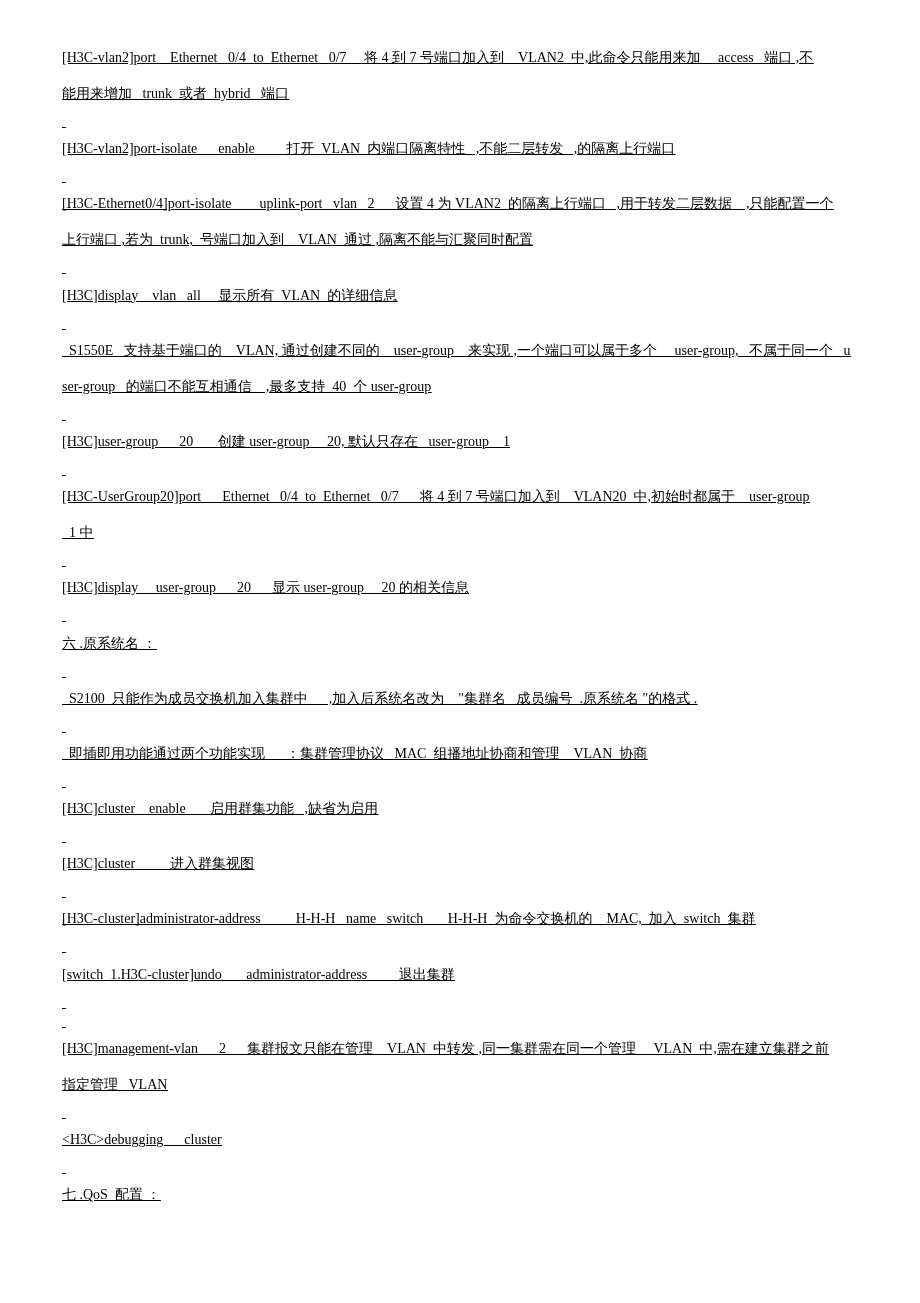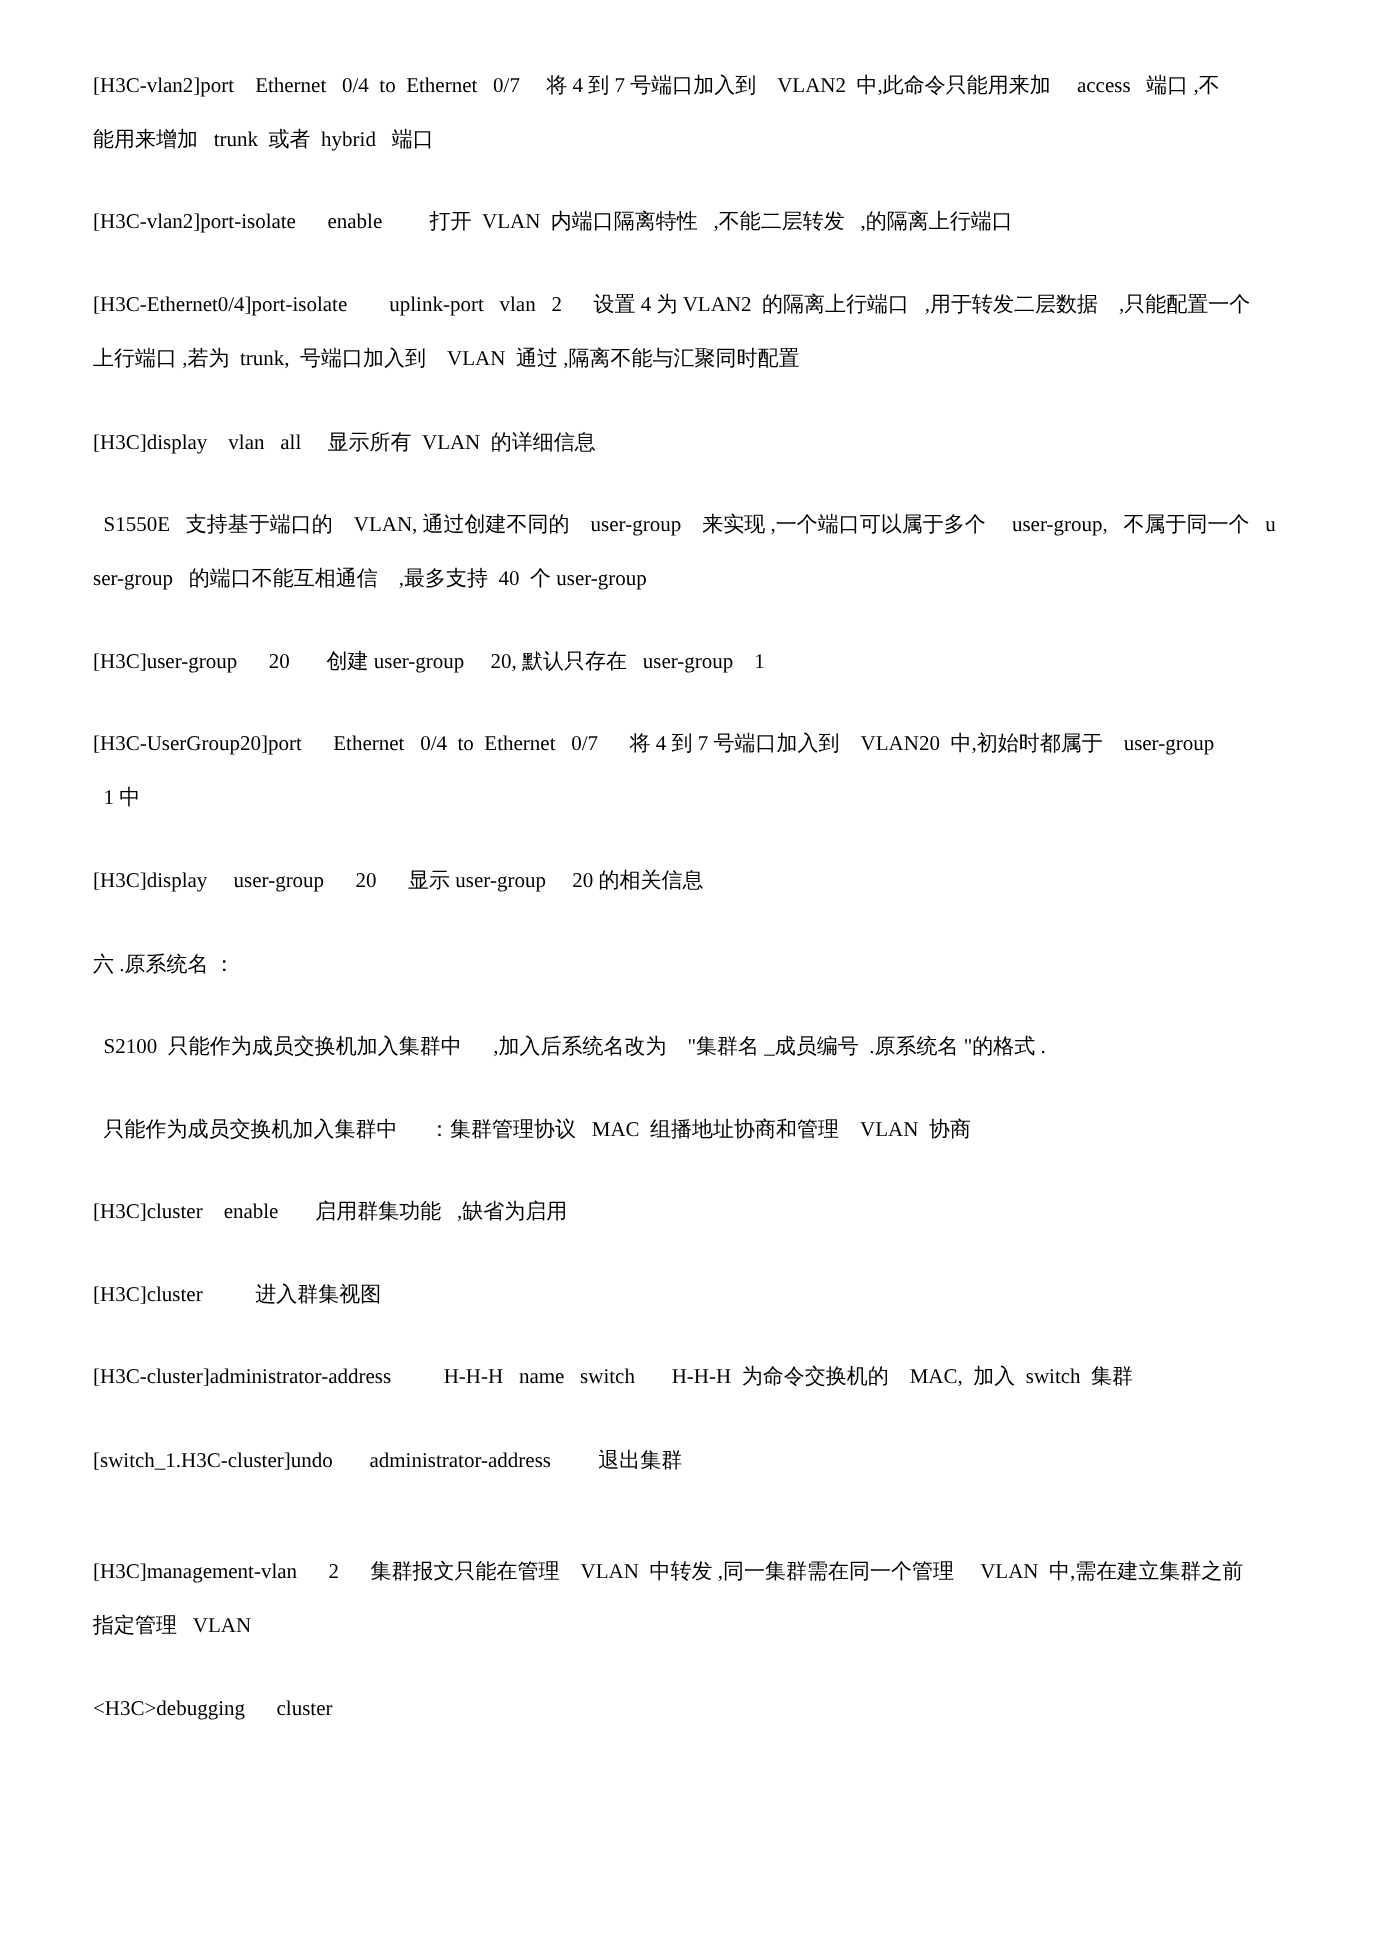--- a/index.html
+++ b/index.html
@@ -1,18 +1,19 @@
 <!DOCTYPE html>
 <html><head>
   <meta charset="utf-8">
   <style>
     * {
       margin: 8px;
       padding: 0;
       box-sizing: border-box;
+      text-decoration: underline;
     }
     body {
       background: #ffffff;
       font-family: "SimSun", "宋体", "Microsoft YaHei", serif;
       font-size: 14px;
       color: #000000;
       width: 920px;
       min-height: 1303px;
       padding: 20px 30px;
       line-height: 1.8;
@@ -46,29 +47,30 @@
     <div class="line" style="line-height: 0.8; margin-bottom: 2px;">&nbsp;</div>
     <div class="line">[H3C-UserGroup20]port      Ethernet   0/4  to  Ethernet   0/7      将 4 到 7 号端口加入到    VLAN20  中,初始时都属于    user-group</div>
     <div class="line">  1 中</div>
     <div class="line" style="line-height: 0.8; margin-bottom: 2px;">&nbsp;</div>
     <div class="line">[H3C]display     user-group      20      显示 user-group     20 的相关信息</div>
     <div class="line" style="line-height: 0.8; margin-bottom: 2px;">&nbsp;</div>
     <div class="line">六 .原系统名 ：</div>
     <div class="line" style="line-height: 0.8; margin-bottom: 2px;">&nbsp;</div>
     <div class="line">  S2100  只能作为成员交换机加入集群中      ,加入后系统名改为    "集群名 _成员编号  .原系统名 "的格式 .</div>
     <div class="line" style="line-height: 0.8; margin-bottom: 2px;">&nbsp;</div>
-    <div class="line">  只能作为成员交换机加入集群中      ：集群管理协议   MAC  组播地址协商和管理    VLAN  协商</div>
+    <div class="line">  即插即用功能通过两个功能实现      ：集群管理协议   MAC  组播地址协商和管理    VLAN  协商</div>
     <div class="line" style="line-height: 0.8; margin-bottom: 2px;">&nbsp;</div>
     <div class="line">[H3C]cluster    enable       启用群集功能   ,缺省为启用</div>
     <div class="line" style="line-height: 0.8; margin-bottom: 2px;">&nbsp;</div>
     <div class="line">[H3C]cluster          进入群集视图</div>
     <div class="line" style="line-height: 0.8; margin-bottom: 2px;">&nbsp;</div>
     <div class="line">[H3C-cluster]administrator-address          H-H-H   name   switch       H-H-H  为命令交换机的    MAC,  加入  switch  集群</div>
     <div class="line" style="line-height: 0.8; margin-bottom: 2px;">&nbsp;</div>
     <div class="line">[switch_1.H3C-cluster]undo       administrator-address         退出集群</div>
     <div class="line" style="line-height: 0.8; margin-bottom: 2px;">&nbsp;</div>
     <div class="line" style="line-height: 0.8; margin-bottom: 2px;">&nbsp;</div>
     <div class="line">[H3C]management-vlan      2      集群报文只能在管理    VLAN  中转发 ,同一集群需在同一个管理     VLAN  中,需在建立集群之前</div>
     <div class="line">指定管理   VLAN</div>
     <div class="line" style="line-height: 0.8; margin-bottom: 2px;">&nbsp;</div>
     <div class="line">&lt;H3C&gt;debugging      cluster</div>
     <div class="line" style="line-height: 0.8; margin-bottom: 2px;">&nbsp;</div>
+    <div class="line">七 .QoS  配置 ：</div>
   </div>
 
 </body></html>

